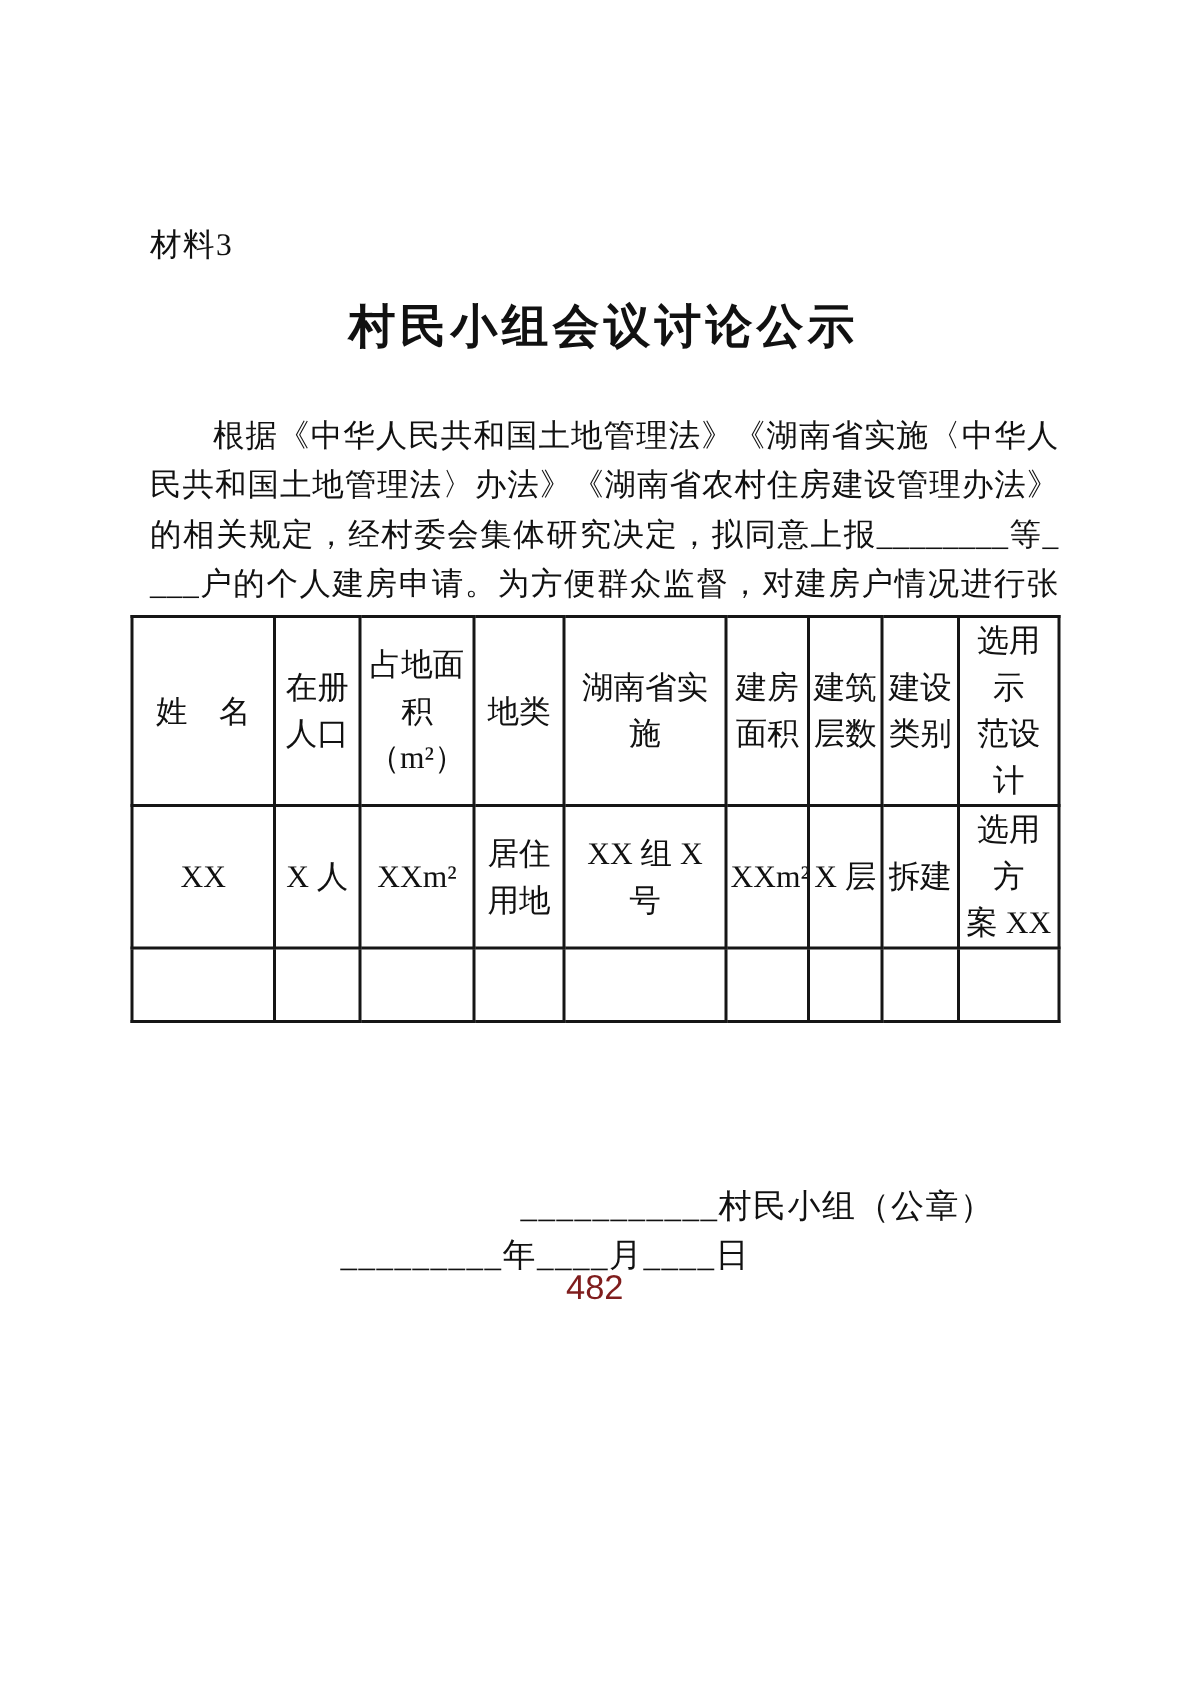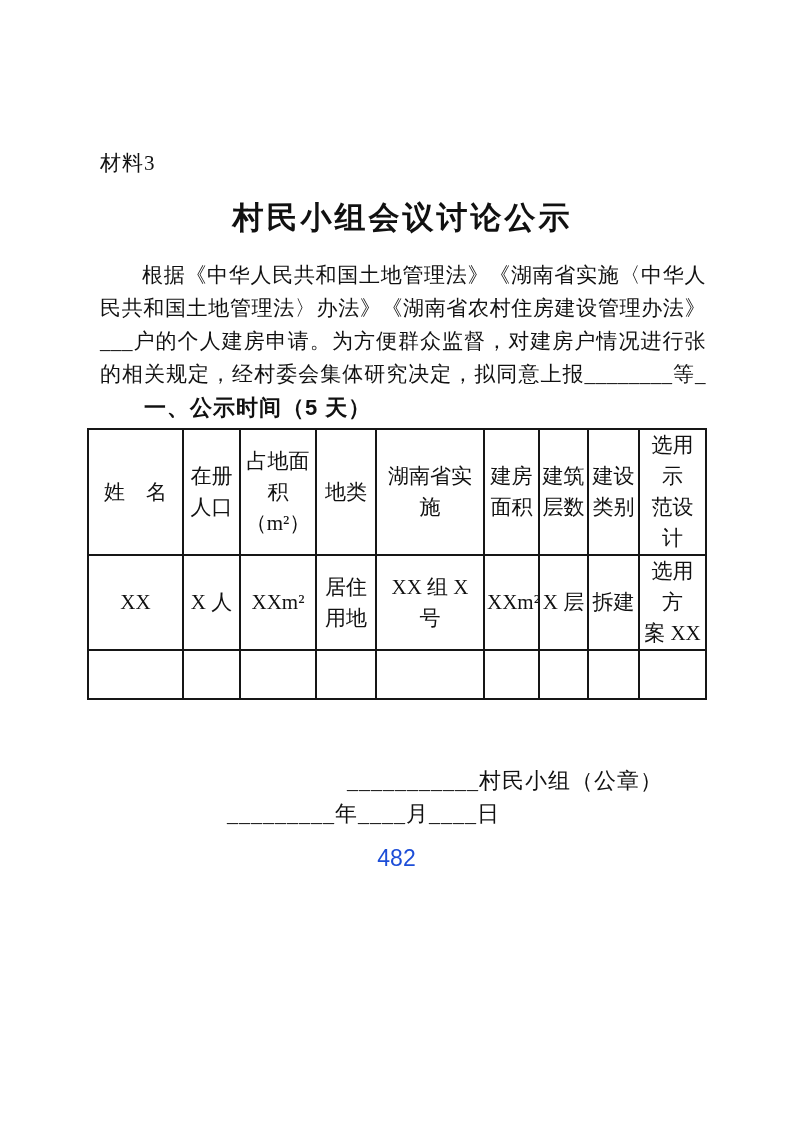--- a/index.html
+++ b/index.html
@@ -22,21 +22,21 @@
   }
   .doc-title {
     margin-top: 24px;
     text-align: center;
     font-size: 31px;
     font-weight: bold;
     letter-spacing: 3px;
     line-height: 36px;
   }
   .text-block {
-    margin-top: 23px;
+    margin-top: 38px;
     width: 606px;
     font-size: 21px;
   }
   .tline { line-height: 33px; letter-spacing: 0.5px; }
   .just { text-align: justify; text-align-last: justify; }
   .indent { text-indent: 2em; }
   .heading {
     font-family: "Liberation Sans", "DejaVu Sans", sans-serif;
     font-weight: bold;
     font-size: 22px;
@@ -64,21 +64,21 @@
     font-weight: normal;
     font-size: 21px;
     line-height: 31px;
     white-space: pre-line;
     padding: 0 2px;
     overflow: hidden;
   }
   tr.r-head { height: 67px; }
   tr.r-data { height: 68px; }
   tr.r-empty { height: 49px; }
-  .sign-block { margin-top: 64px; }
+  .sign-block { margin-top: 105px; }
   .sign-line-1 {
     text-align: right;
     padding-right: 42px;
     font-size: 22px;
     line-height: 33px;
     letter-spacing: 1px;
   }
   .sign-line-2 {
     text-align: center;
     padding-right: 78px;
@@ -87,39 +87,38 @@
     letter-spacing: 1px;
   }
   .page-number {
     position: absolute;
     left: 0;
     right: 0;
     bottom: 48px;
     text-align: center;
     font-family: "Liberation Sans", "DejaVu Sans", sans-serif;
     font-size: 23px;
-    color: #1d4ed8;
+    color: #7f1d1d;
   }
 </style>
 </head>
 <body>
 
 <div class="page">
 
   <div class="doc-label">材料3</div>
 
   <div class="doc-title">村民小组会议讨论公示</div>
 
   <div class="text-block">
     <div class="tline just indent">根据《中华人民共和国土地管理法》《湖南省实施〈中华人</div>
     <div class="tline just">民共和国土地管理法〉办法》《湖南省农村住房建设管理办法》</div>
+    <div class="tline just">的相关规定，经村委会集体研究决定，拟同意上报________等_</div>
     <div class="tline just">___户的个人建房申请。为方便群众监督，对建房户情况进行张</div>
-    <div class="tline just">的相关规定，经村委会集体研究决定，拟同意上报________等_</div>
 
-    <div class="heading">一、公示时间（5 天）</div>
 
 
   </div>
 
   <table class="doc-table">
     <colgroup>
       <col style="width:95px">
         <col style="width:57px">
         <col style="width:76px">
       <col style="width:60px">

